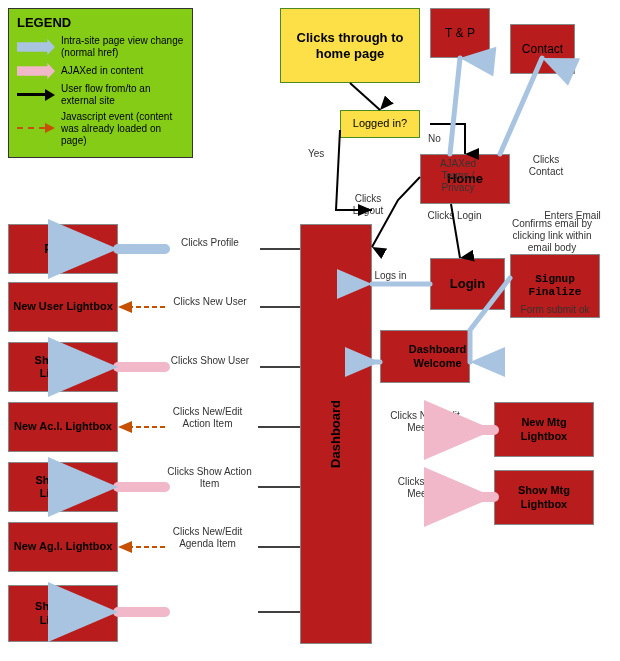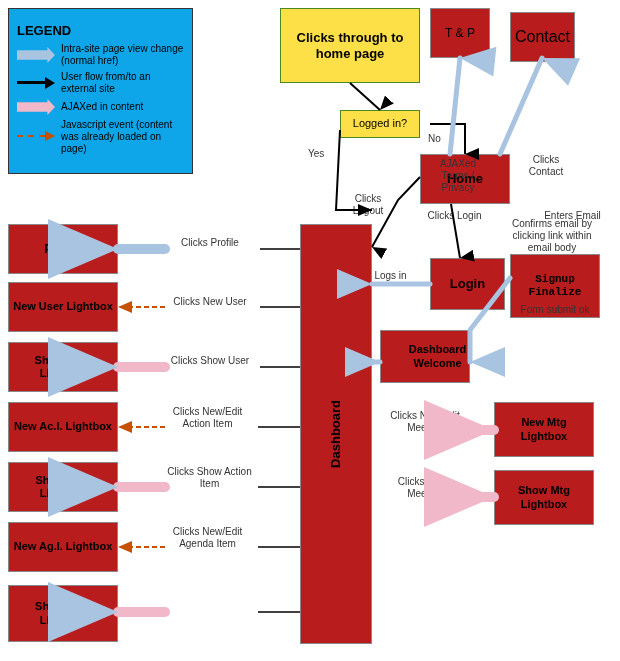--- a/index.html
+++ b/index.html
@@ -18,22 +18,22 @@
       background: #fff;
     }
 
     
     .legend {
       position: absolute;
       top: 8px;
       left: 8px;
       width: 185px;
       border: 1.5px solid #333;
-      padding: 14px 8px;
-      background: #0ea5e9;
+      padding: 6px 8px;
+      background: #84cc16;
     }
     .legend-title {
       font-weight: bold;
       font-size: 13px;
       margin-bottom: 5px;
     }
     .legend-item {
       display: flex;
       align-items: center;
       margin-bottom: 4px;
@@ -153,26 +153,26 @@
 
 <div class="diagram">
 
   <div class="legend">
     <div class="legend-title">LEGEND</div>
     <div class="legend-item">
       <div class="arrow-blue"></div>
       <span>Intra-site page view change (normal href)</span>
     </div>
     <div class="legend-item">
+      <div class="arrow-pink"></div>
+      <span>AJAXed in content</span>
+    </div>
+    <div class="legend-item">
       <div class="arrow-black"></div>
       <span>User flow from/to an external site</span>
-    </div>
-    <div class="legend-item">
-      <div class="arrow-pink"></div>
-      <span>AJAXed in content</span>
     </div>
     <div class="legend-item">
       <div class="arrow-dashed"></div>
       <span>Javascript event (content was already loaded on page)</span>
     </div>
   </div>
 
   <div class="node green" style="left:280px;top:8px;width:140px;height:75px;font-size:13px;font-weight:bold;">
     <span>Clicks through to home page</span>
   </div>
@@ -190,21 +190,21 @@
   </div>
 
   <div class="node" style="left:420px;top:154px;width:90px;height:50px;font-size:13px;font-weight:bold;">
     <span>Home</span>
   </div>
 
   <div class="node" style="left:430px;top:8px;width:60px;height:50px;font-size:12px;">
     <span>T &amp; P</span>
   </div>
 
-  <div class="node" style="left:510px;top:12px;width:65px;height:50px;font-size:16px;">
+  <div class="node" style="left:510px;top:24px;width:65px;height:50px;font-size:12px;">
     <span>Contact</span>
   </div>
 
   <div class="flow-label" style="left:428px;top:158px;width:60px;">
     <span>AJAXed Terms / Privacy</span>
   </div>
 
   <div class="flow-label" style="left:516px;top:154px;width:60px;">
     <span>Clicks Contact</span>
   </div>

